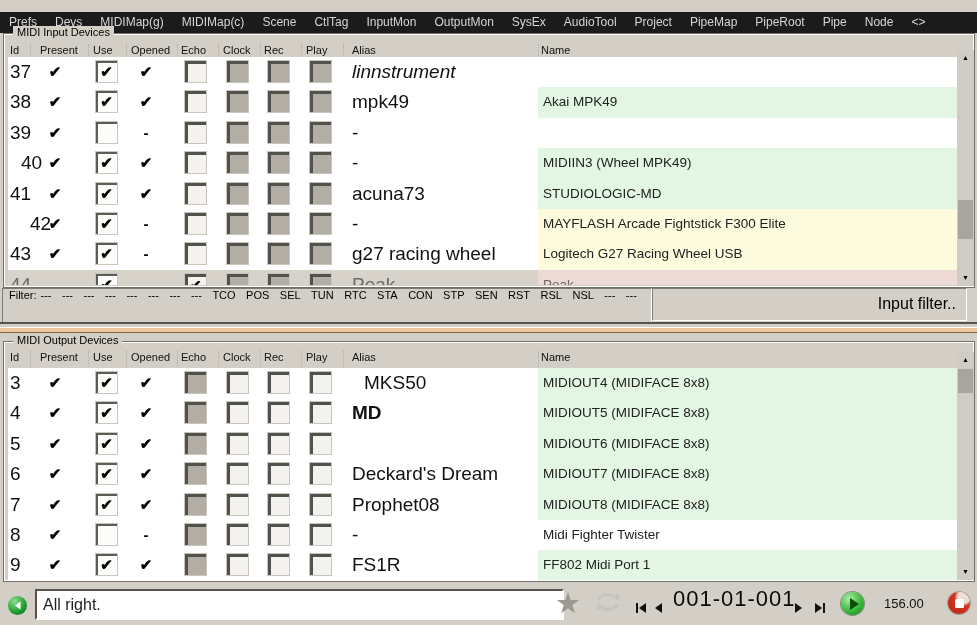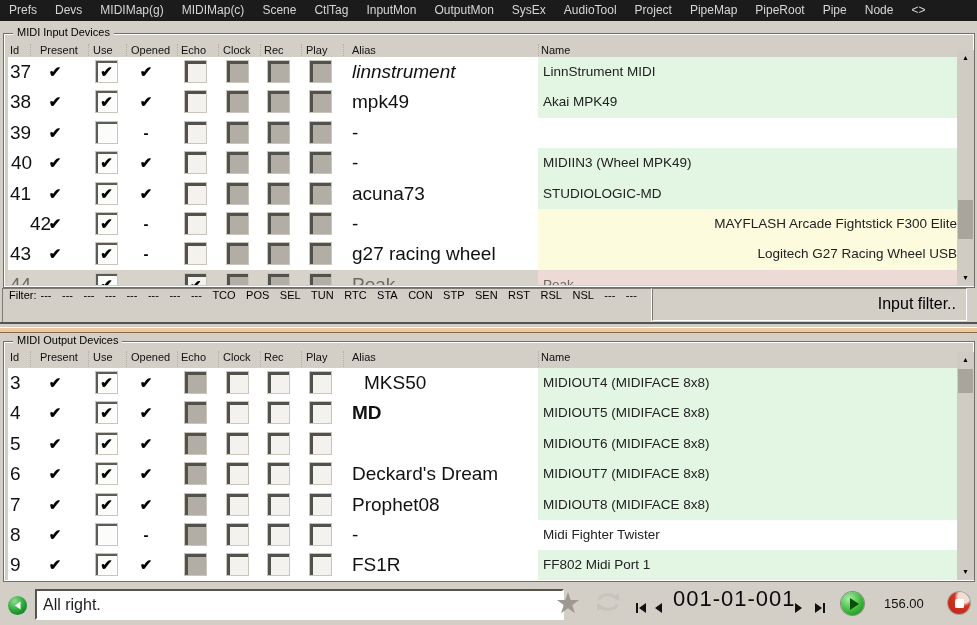--- a/index.html
+++ b/index.html
@@ -1,20 +1,20 @@
 <!DOCTYPE html>
 <html><head>
 <meta charset="utf-8">
 <style>
   html,body{margin:0;padding:0;}
   body{width:977px;height:625px;position:relative;overflow:hidden;background:#d3cfc7;
        font-family:"Liberation Sans",sans-serif;color:#000;}
 
   
-  .menubar{position:absolute;top:0;left:0;width:977px;height:21px;background:#1b1b1b;
+  .menubar{position:absolute;top:12px;left:0;width:977px;height:21px;background:#1b1b1b;
            display:flex;align-items:center;}
   .menu-item{color:#d6d6d6;font-size:12px;padding:0 9px;line-height:21px;white-space:nowrap;cursor:default;}
 
   
   .groupbox{position:absolute;border:1px solid #716f68;box-shadow:inset 1px 1px 0 #fff,inset -1px -1px 0 #fff;}
   .groupbox-title{position:absolute;top:-8px;left:9px;background:#d3cfc7;padding:0 4px;font-size:11px;}
 
   
   .col-header{position:absolute;font-size:11px;color:#111;white-space:nowrap;}
   .rows-clip{position:absolute;left:8px;width:949px;overflow:hidden;background:#fff;}
@@ -26,21 +26,21 @@
   .cb{position:absolute;top:4px;width:21px;height:21px;background:#f3f2ee;
       box-shadow:inset 3px 3px 0 #52524c, 0 0 0 1px #c9c5bd;text-align:center;line-height:23px;
       font-size:14px;font-weight:bold;color:#000;cursor:default;}
   .cb.dis{background:#b2aea6;}
   .usecb{position:absolute;top:4px;width:21px;height:21px;background:#fcfcfa;
       box-shadow:inset 2px 2px 0 #5c5c56, inset -1px -1px 0 #fff, 0 0 0 1px #c9c5bd;
       text-align:center;line-height:22px;font-size:15px;font-weight:bold;color:#000;cursor:default;}
   .name-cell{position:absolute;left:530px;top:0;width:419px;height:30.4px;font-size:13.5px;
       line-height:30.4px;padding-left:5px;box-sizing:border-box;color:#222;white-space:nowrap;overflow:hidden;}
   .nm-green{background:#e3f6e3;} .nm-white{background:#ffffff;}
-  .nm-yellow{background:#fcfbdd;text-align:right;} .nm-pink{background:#edd9d5;}
+  .nm-yellow{background:#fcfbdd;} .nm-pink{background:#edd9d5;}
   .vsep{position:absolute;width:0;border-left:1px dotted #b3afa7;}
 
   
   .sbar{position:absolute;left:957px;width:17px;background:#d0ccc4;}
   .sb-btn{position:absolute;left:0;width:17px;height:16px;text-align:center;font-size:7px;line-height:16px;color:#000;cursor:default;}
   .sb-thumb{position:absolute;left:1px;width:15px;background:#a9a49c;cursor:default;}
 
   
   .sunken{position:absolute;border:1px solid;border-color:#7e7b74 #fff #fff #7e7b74;background:#d3cfc7;box-sizing:border-box;}
   .filter-label{font-size:11px;margin:0 4px 0 6px;}
@@ -125,21 +125,20 @@
     <div class="trow">
       <div class="big" style="left: 2px;">37</div>
       <div class="mark" style="left: 32px;">✔</div>
       <div class="usecb" style="left: 88px;">✔</div>
       <div class="mark" style="left: 123px;">✔</div>
       <div class="cb" style="left: 177px;"></div>
       <div class="cb dis" style="left: 219px;"></div>
       <div class="cb dis" style="left: 260px;"></div>
       <div class="cb dis" style="left: 302px;"></div>
       <div class="big" style="left: 344px; font-style: italic;">linnstrument</div>
-      <div class="name-cell nm-green">LinnStrument MIDI</div>
     </div>
     <div class="trow">
       <div class="big" style="left: 2px;">38</div>
       <div class="mark" style="left: 32px;">✔</div>
       <div class="usecb" style="left: 88px;">✔</div>
       <div class="mark" style="left: 123px;">✔</div>
       <div class="cb" style="left: 177px;"></div>
       <div class="cb dis" style="left: 219px;"></div>
       <div class="cb dis" style="left: 260px;"></div>
       <div class="cb dis" style="left: 302px;"></div>
@@ -151,21 +150,21 @@
       <div class="mark" style="left: 32px;">✔</div>
       <div class="usecb" style="left: 88px;"></div>
       <div class="mark" style="left: 123px;">-</div>
       <div class="cb" style="left: 177px;"></div>
       <div class="cb dis" style="left: 219px;"></div>
       <div class="cb dis" style="left: 260px;"></div>
       <div class="cb dis" style="left: 302px;"></div>
       <div class="big" style="left: 344px;">-</div>
     </div>
     <div class="trow">
-      <div class="big" style="left: 3px;">40</div>
+      <div class="big" style="left: 13px;">40</div>
       <div class="mark" style="left: 32px;">✔</div>
       <div class="usecb" style="left: 88px;">✔</div>
       <div class="mark" style="left: 123px;">✔</div>
       <div class="cb" style="left: 177px;"></div>
       <div class="cb dis" style="left: 219px;"></div>
       <div class="cb dis" style="left: 260px;"></div>
       <div class="cb dis" style="left: 302px;"></div>
       <div class="big" style="left: 344px;">-</div>
       <div class="name-cell nm-green">MIDIIN3 (Wheel MPK49)</div>
     </div>

